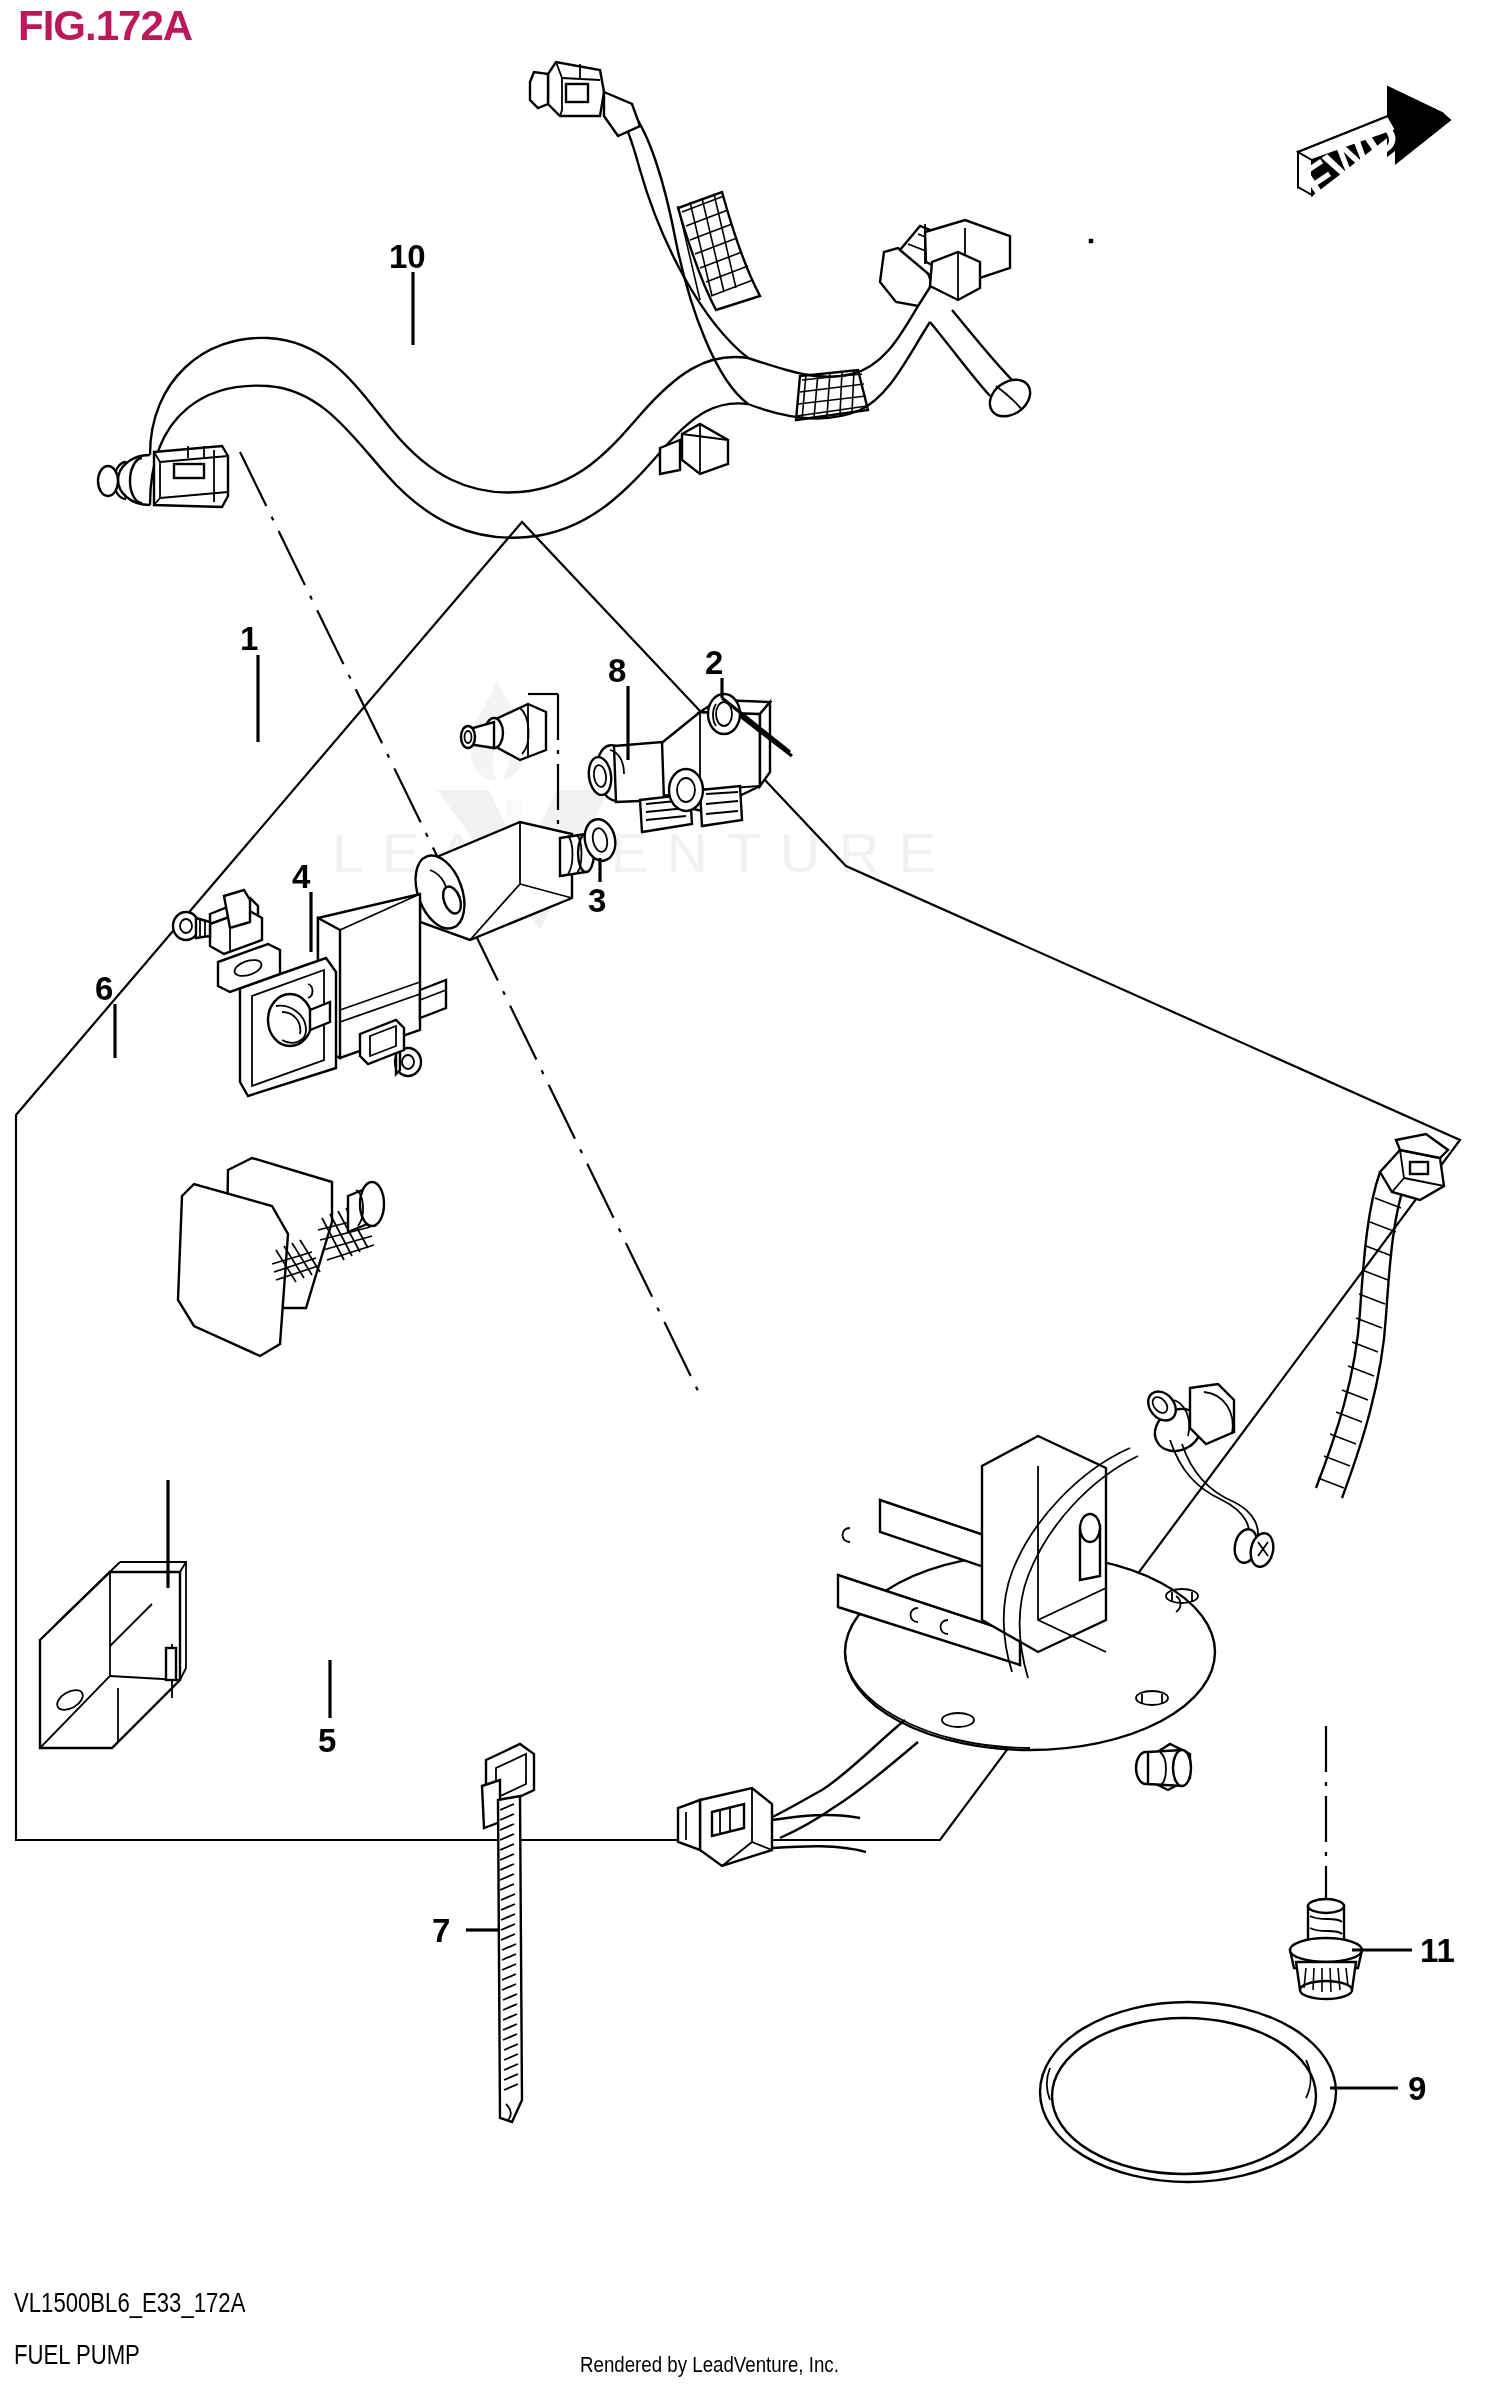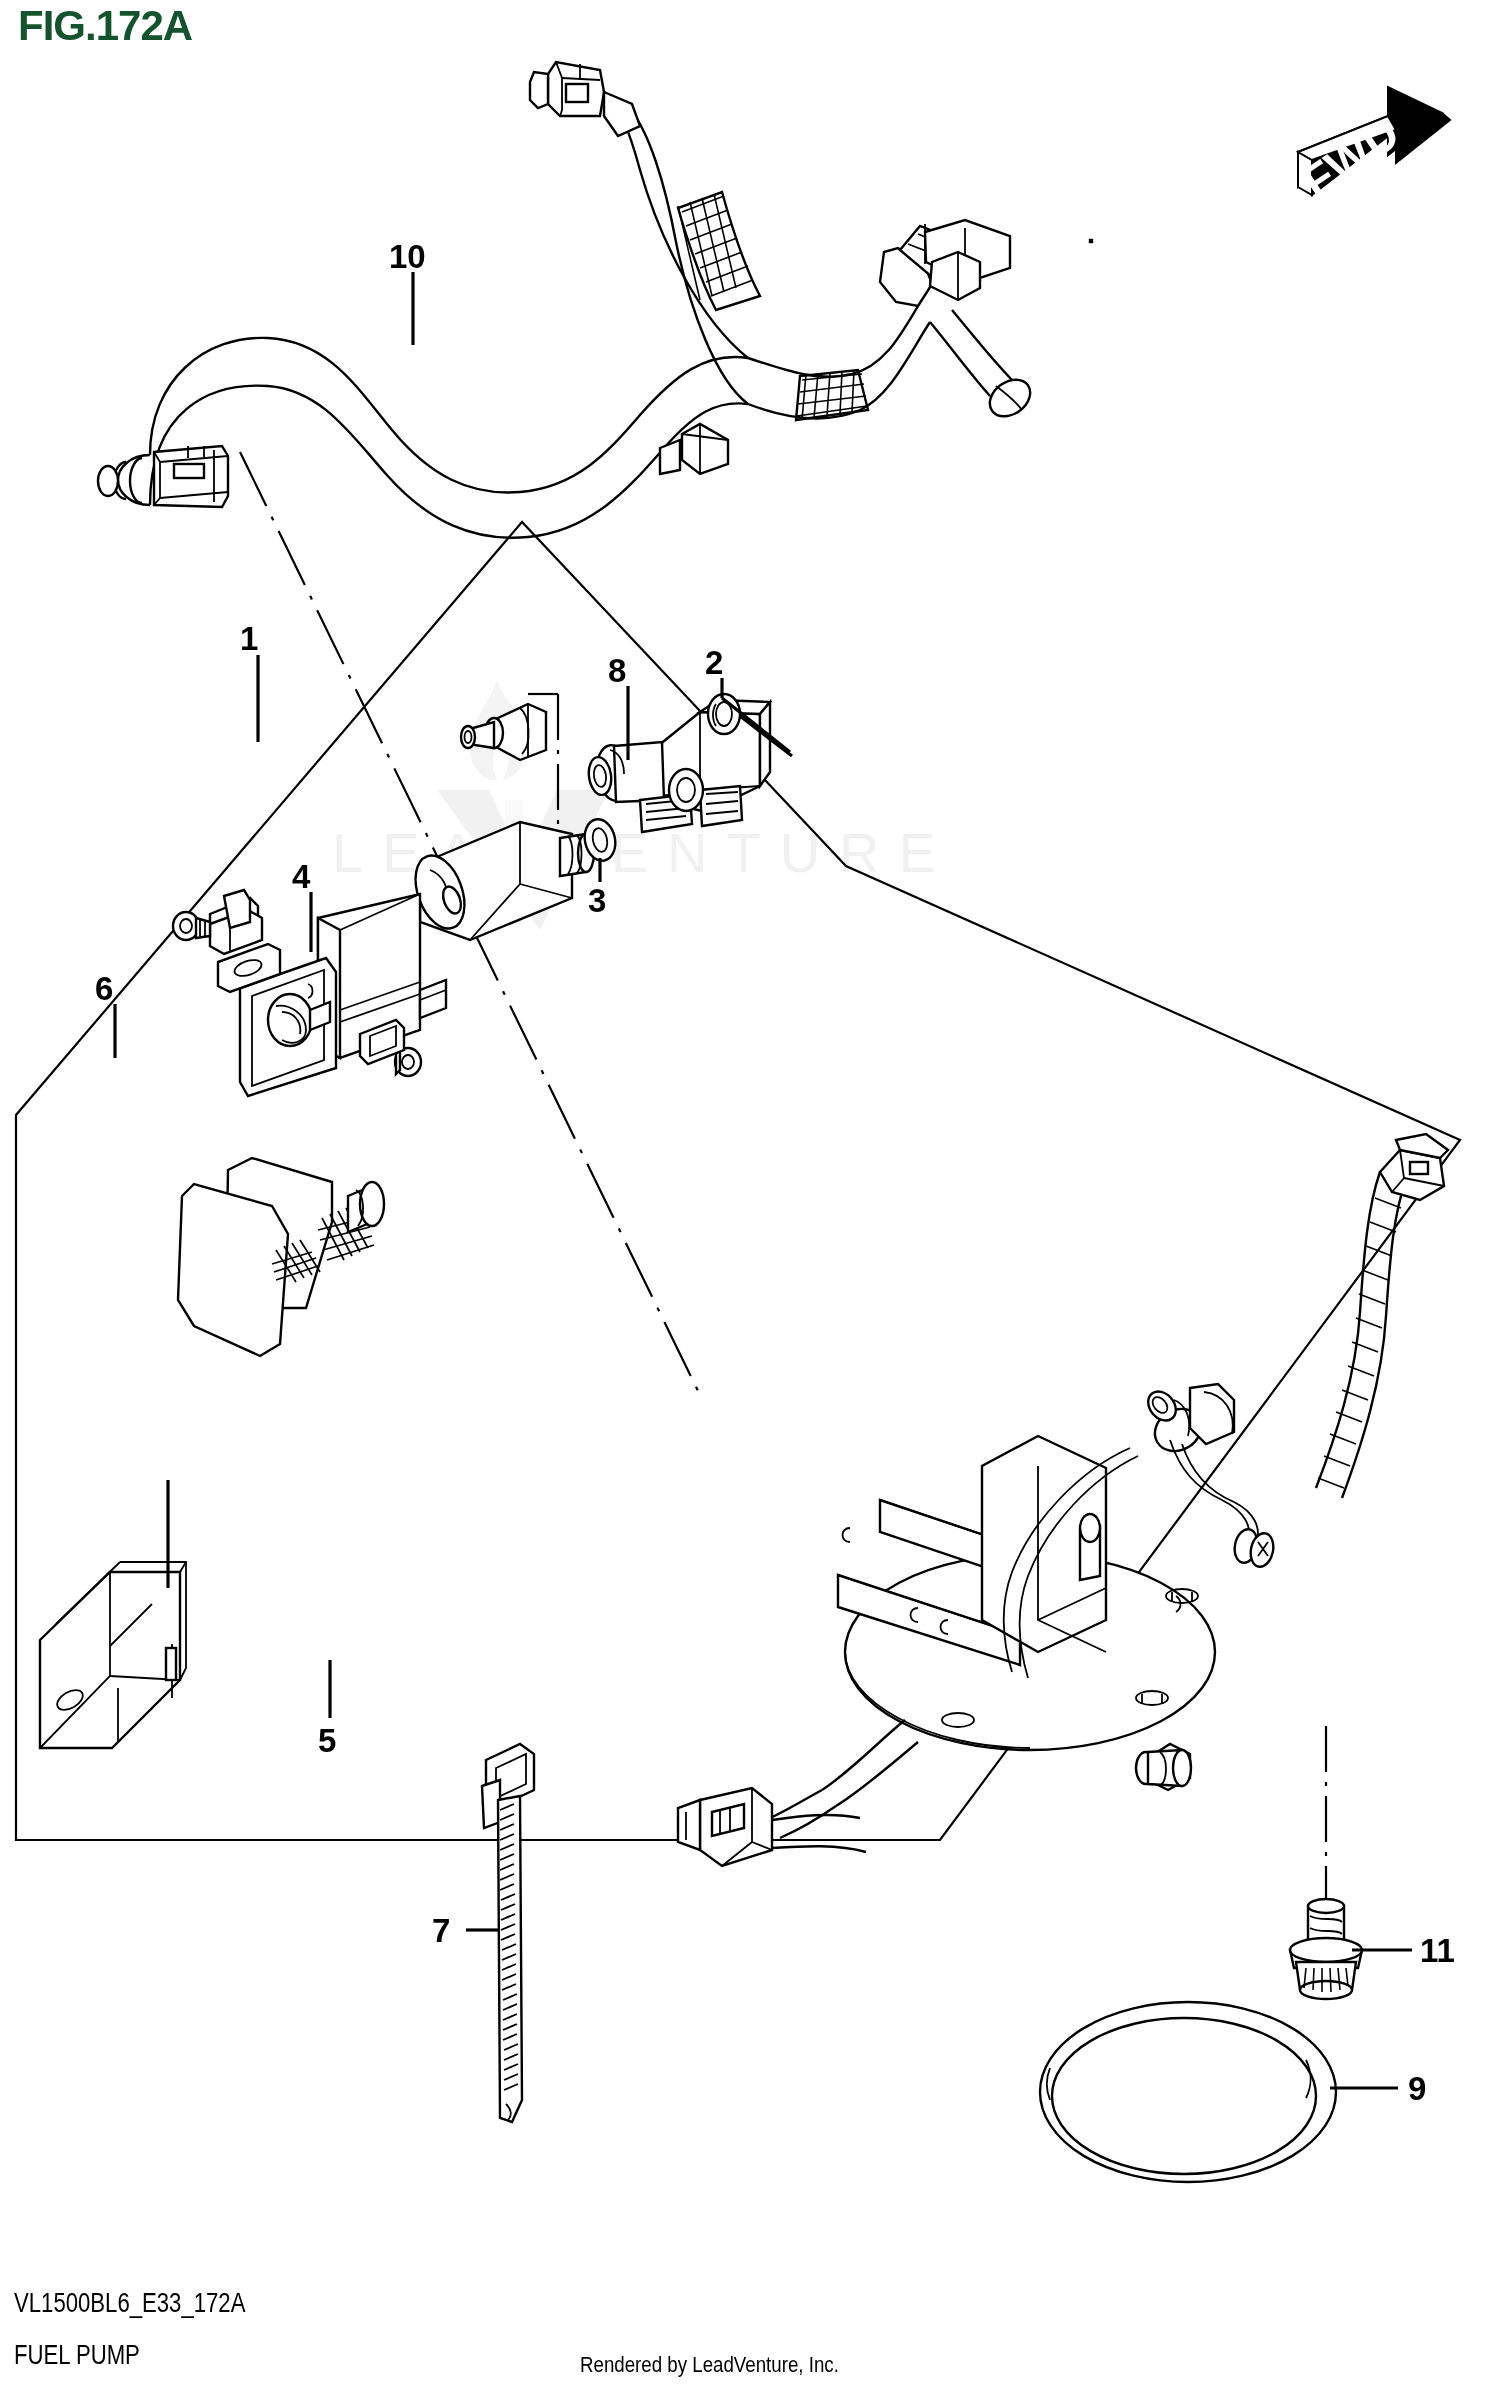--- a/index.html
+++ b/index.html
@@ -18,21 +18,21 @@
     overflow: hidden;
   }
   #fig-title {
     position: absolute;
     left: 18px;
     top: 2px;
     font-family: "Liberation Sans", sans-serif;
     font-weight: bold;
     font-size: 42px;
     letter-spacing: -1px;
-    color: #14532d;
+    color: #be185d;
     white-space: nowrap;
   }
   #diagram-svg {
     position: absolute;
     left: 0;
     top: 0;
   }
   .footer-text {
     position: absolute;
     font-family: "Liberation Sans Narrow", "Liberation Sans", sans-serif;

